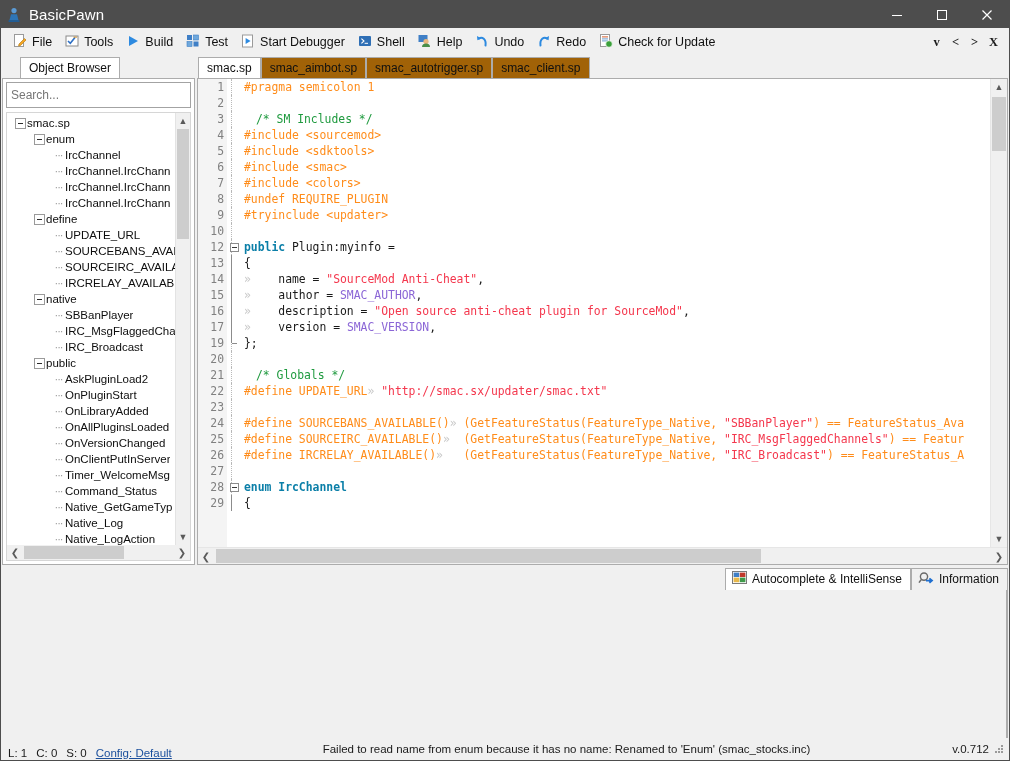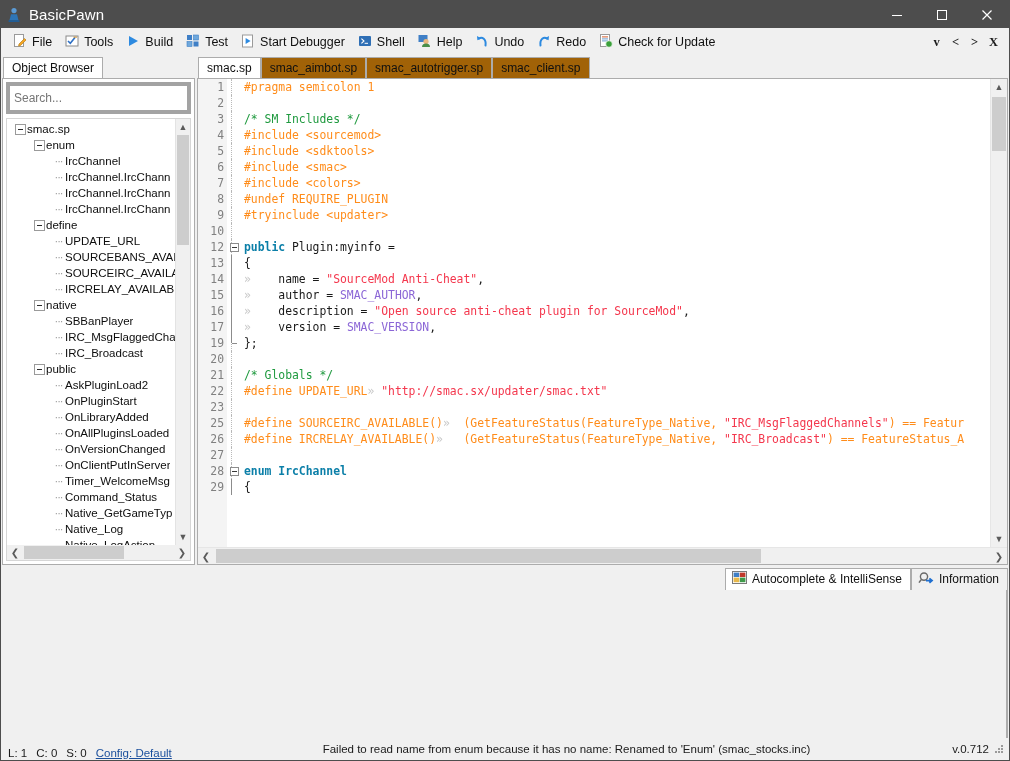--- a/index.html
+++ b/index.html
@@ -65,38 +65,38 @@
     flex: 1 1 auto; display: flex;
     min-height: 0; padding: 0 1px;
   }
 
   
   .leftpane {
     width: 193px; flex: 0 0 193px;
     display: flex; flex-direction: column;
     min-height: 0;
   }
-  .tabstrip { display: flex; height: 21px; align-items: flex-end; padding-left: 1px; }
+  .tabstrip { display: flex; height: 21px; align-items: flex-end; padding-left: 18px; }
   .tabitem {
     font-size: 12px; color: #101010;
     padding: 2px 8px 3px 8px;
     border: 1px solid #acacac; border-bottom: none;
     background: #a16207; height: 21px;
     display: flex; align-items: center;
   }
   .tabitem.active { background: #ffffff; border-color: #acacac; position: relative; z-index: 2; }
   .leftbody {
     flex: 1 1 auto; min-height: 0;
     background: #ffffff; border: 1px solid #acacac;
     display: flex; flex-direction: column;
     padding: 3px;
   }
   .searchbox {
     height: 21px; flex: 0 0 21px;
-    border: 4px solid #a3a3a3; background: #ffffff;
+    border: 1px solid #a3a3a3; background: #ffffff;
     display: flex; align-items: center; padding: 12px 4px;
     font-size: 12px; color: #767676;
     margin-bottom: 4px;
   }
   .treewrap {
     flex: 1 1 auto; min-height: 0; position: relative;
     border: 1px solid #d6d6d6; border-bottom: none;
     overflow: hidden; background: #fff;
   }
   .tree {
@@ -216,21 +216,21 @@
     border-left: 1px solid #8c8c8c;
   }
   .fold .endbar::after {
     content: ""; position: absolute; left: 0; top: 8px;
     width: 5px; height: 1px; background: #8c8c8c;
   }
   .ctext { padding-left: 3px; }
 
   
   .s-pre  { color: #ff8c1a; }
-  .s-cmt  { color: #1f9a3f; }
+  .s-cmt  { color: #1f9a3f; margin-left: 12px; }
   .s-str  { color: #f4374d; }
   .s-key  { color: #0b7fa8; font-weight: bold; }
   .s-con  { color: #8b66d6; }
   .s-txt  { color: #1a1a1a; }
   .s-tab  { color: #c8c8c8; }
 
   .edvscroll {
     width: 17px; flex: 0 0 17px; background: #f0f0f0;
     position: relative; border-left: 1px solid #e6e6e6;
   }
@@ -632,20 +632,21 @@
                 <div class="cline"><span class="lnum">13</span><span class="fold"><i class="dotline"></i><i class="vbar"></i></span><span class="ctext"><span class="s-txt">{</span></span></div>
                 <div class="cline"><span class="lnum">14</span><span class="fold"><i class="dotline"></i><i class="vbar"></i></span><span class="ctext"><span class="s-tab">»</span><span class="s-txt">    name = </span><span class="s-str">"SourceMod Anti-Cheat"</span><span class="s-txt">,</span></span></div>
                 <div class="cline"><span class="lnum">15</span><span class="fold"><i class="dotline"></i><i class="vbar"></i></span><span class="ctext"><span class="s-tab">»</span><span class="s-txt">    author = </span><span class="s-con">SMAC_AUTHOR</span><span class="s-txt">,</span></span></div>
                 <div class="cline"><span class="lnum">16</span><span class="fold"><i class="dotline"></i><i class="vbar"></i></span><span class="ctext"><span class="s-tab">»</span><span class="s-txt">    description = </span><span class="s-str">"Open source anti-cheat plugin for SourceMod"</span><span class="s-txt">,</span></span></div>
                 <div class="cline"><span class="lnum">17</span><span class="fold"><i class="dotline"></i><i class="vbar"></i></span><span class="ctext"><span class="s-tab">»</span><span class="s-txt">    version = </span><span class="s-con">SMAC_VERSION</span><span class="s-txt">,</span></span></div>
                 <div class="cline"><span class="lnum">19</span><span class="fold"><i class="dotline"></i><i class="endbar"></i></span><span class="ctext"><span class="s-txt">};</span></span></div>
                 <div class="cline"><span class="lnum">20</span><span class="fold"><i class="dotline"></i></span><span class="ctext"></span></div>
                 <div class="cline"><span class="lnum">21</span><span class="fold"><i class="dotline"></i></span><span class="ctext"><span class="s-cmt">/* Globals */</span></span></div>
                 <div class="cline"><span class="lnum">22</span><span class="fold"><i class="dotline"></i></span><span class="ctext"><span class="s-pre">#define UPDATE_URL</span><span class="s-tab">»</span><span class="s-txt"> </span><span class="s-str">"http://smac.sx/updater/smac.txt"</span></span></div>
                 <div class="cline"><span class="lnum">23</span><span class="fold"><i class="dotline"></i></span><span class="ctext"></span></div>
+                <div class="cline"><span class="lnum">24</span><span class="fold"><i class="dotline"></i></span><span class="ctext"><span class="s-pre">#define SOURCEBANS_AVAILABLE()</span><span class="s-tab">»</span><span class="s-pre"> (GetFeatureStatus(FeatureType_Native, </span><span class="s-str">"SBBanPlayer"</span><span class="s-pre">) == FeatureStatus_Ava</span></span></div>
                 <div class="cline"><span class="lnum">25</span><span class="fold"><i class="dotline"></i></span><span class="ctext"><span class="s-pre">#define SOURCEIRC_AVAILABLE()</span><span class="s-tab">»</span><span class="s-pre">  (GetFeatureStatus(FeatureType_Native, </span><span class="s-str">"IRC_MsgFlaggedChannels"</span><span class="s-pre">) == Featur</span></span></div>
                 <div class="cline"><span class="lnum">26</span><span class="fold"><i class="dotline"></i></span><span class="ctext"><span class="s-pre">#define IRCRELAY_AVAILABLE()</span><span class="s-tab">»</span><span class="s-pre">   (GetFeatureStatus(FeatureType_Native, </span><span class="s-str">"IRC_Broadcast"</span><span class="s-pre">) == FeatureStatus_A</span></span></div>
                 <div class="cline"><span class="lnum">27</span><span class="fold"><i class="dotline"></i></span><span class="ctext"></span></div>
                 <div class="cline"><span class="lnum">28</span><span class="fold"><i class="dotline"></i><i class="box"></i></span><span class="ctext"><span class="s-key">enum</span><span class="s-txt"> </span><span class="s-key">IrcChannel</span></span></div>
                 <div class="cline"><span class="lnum">29</span><span class="fold"><i class="dotline"></i><i class="vbar"></i></span><span class="ctext"><span class="s-txt">{</span></span></div>
               </div>
           </div>
           <div class="edvscroll">
             <div class="vs-arrow up">▲</div>
             <div class="thumb"></div>

